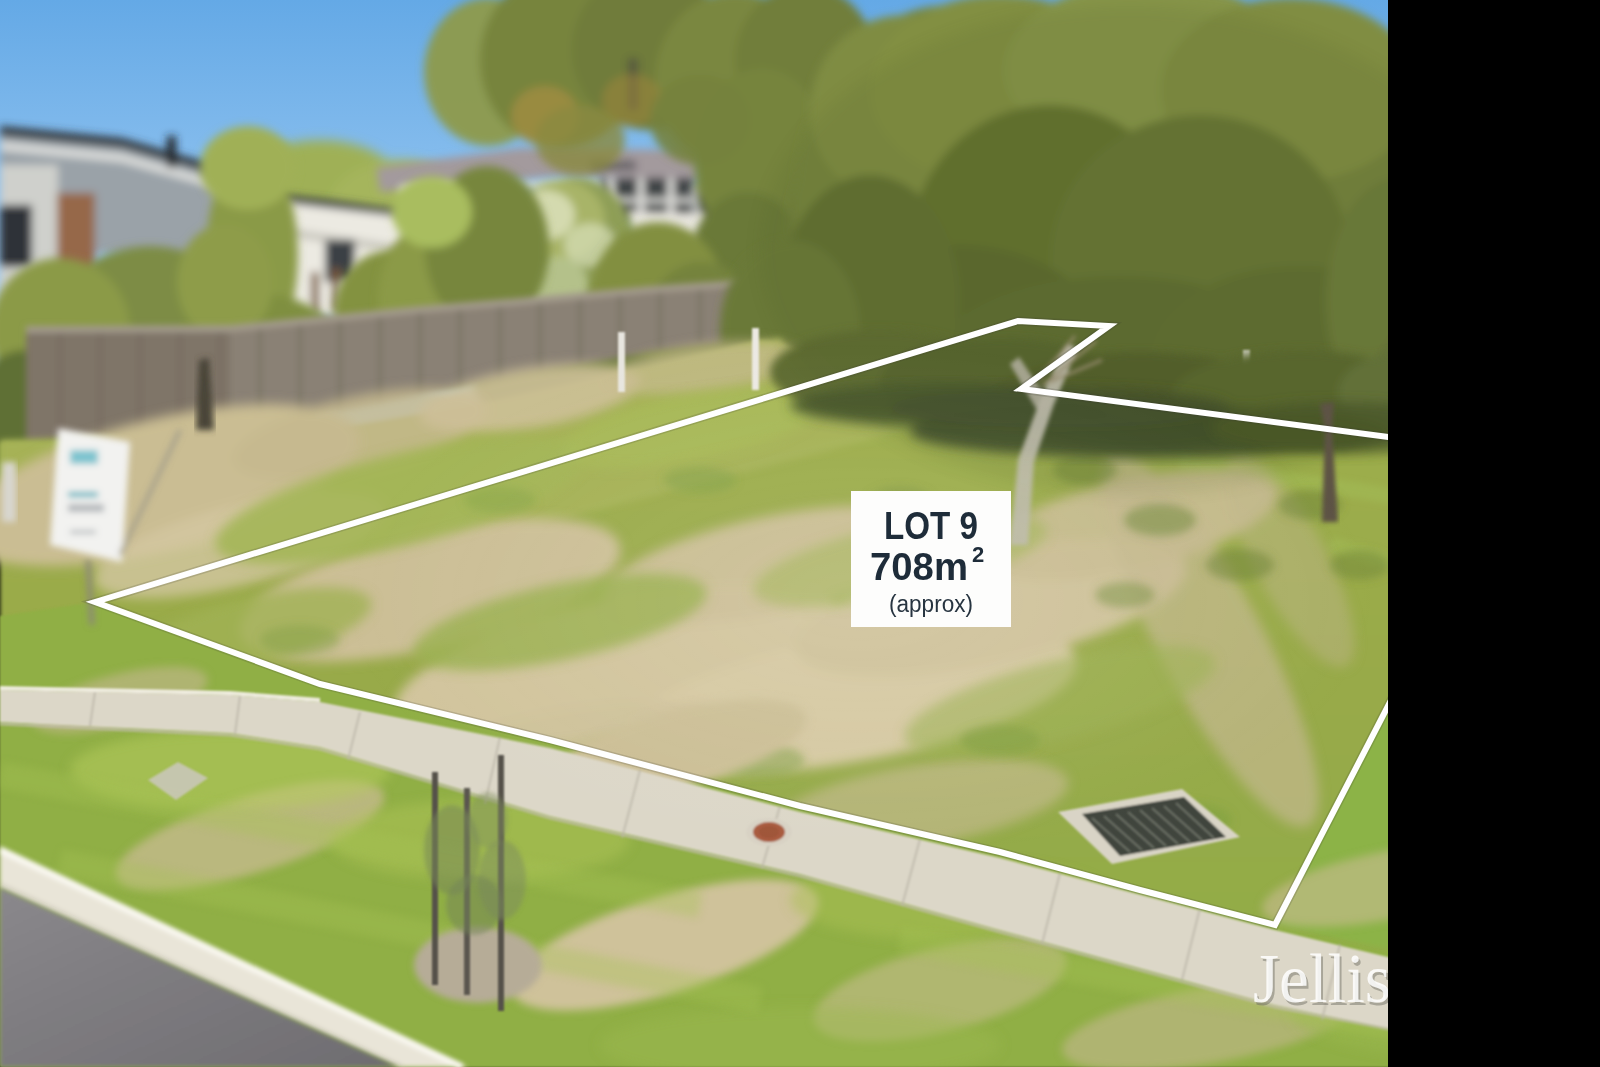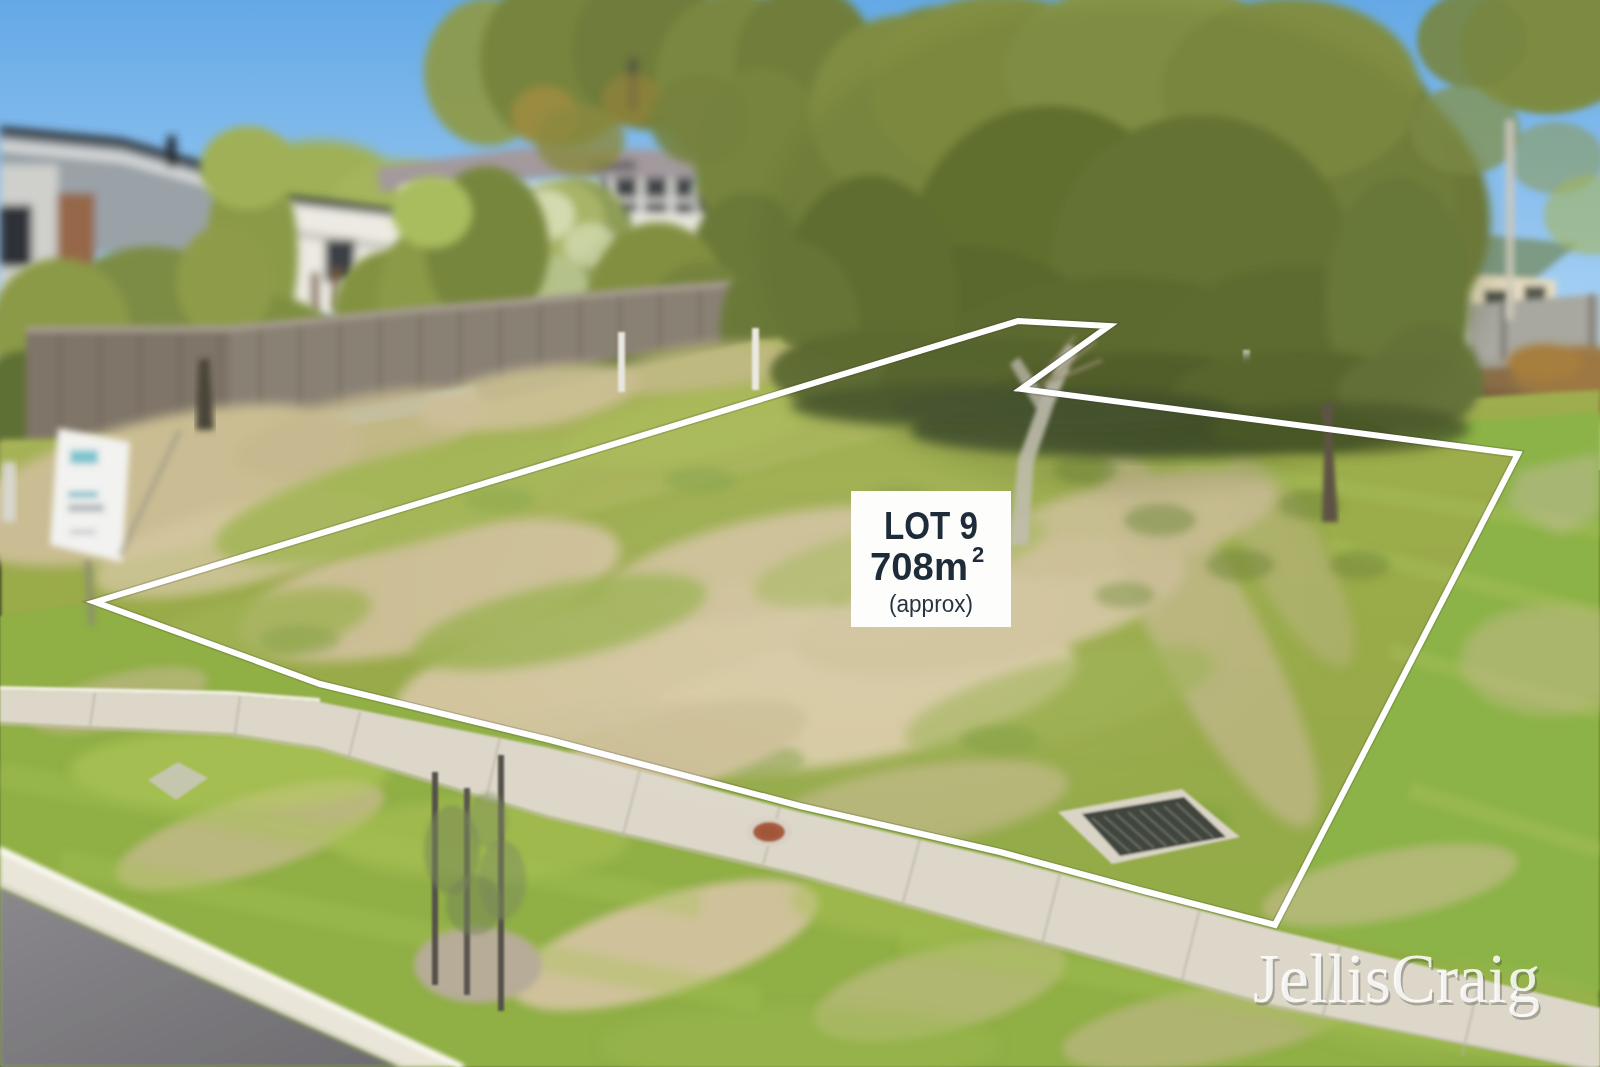--- a/index.html
+++ b/index.html
@@ -1,16 +1,16 @@
 <!DOCTYPE html>
 <html><head>
 <meta charset="utf-8">
 <style>
 html,body{margin:0;padding:0;background:#000}
-#scene{position:relative;width:1600px;height:1067px;overflow:hidden;font-family:"Liberation Sans",sans-serif}
+#scene{position:relative;width:1388px;height:1067px;overflow:hidden;font-family:"Liberation Sans",sans-serif}
 </style>
 </head>
 <body>
 <div id="scene">
 <svg width="1600" height="1067" viewBox="0 0 1600 1067">
 <defs>
 <linearGradient id="skyg" x1="0" y1="0" x2="0" y2="1">
 <stop offset="0" stop-color="#64a9e6"></stop>
 <stop offset="0.45" stop-color="#8fc2ef"></stop>
 <stop offset="1" stop-color="#cde8fa"></stop>

